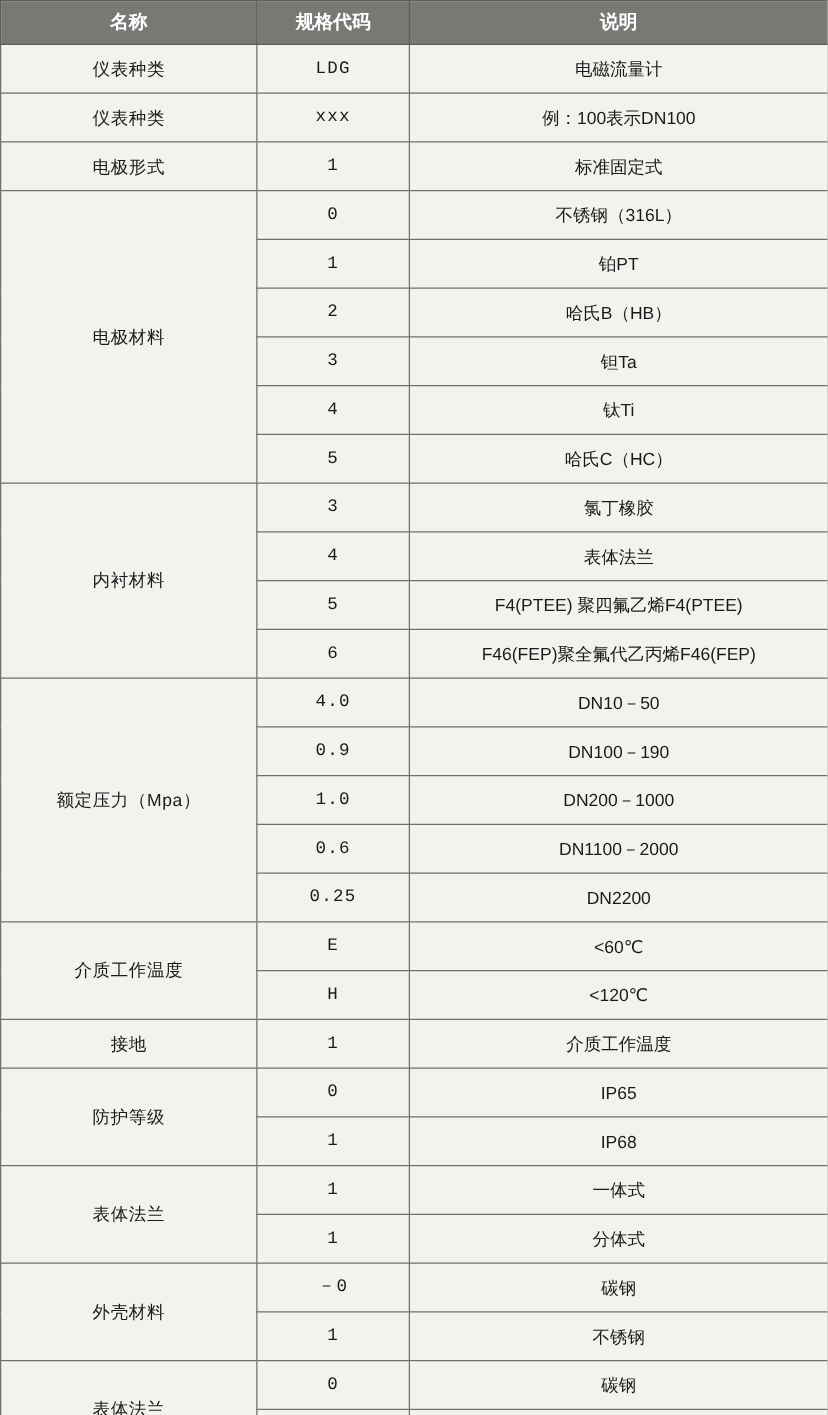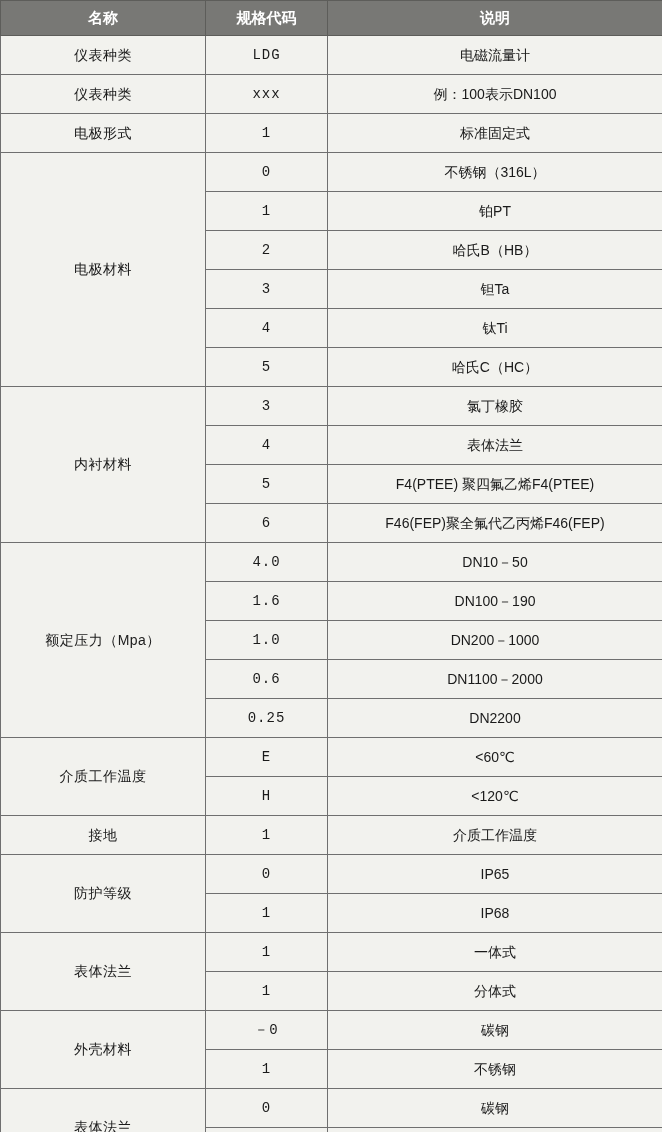--- a/index.html
+++ b/index.html
@@ -133,21 +133,21 @@
         <tr>
           <td class="code-cell tall">6</td>
           <td class="desc-cell tall">F46(FEP)聚全氟代乙丙烯F46(FEP)</td>
         </tr>
         <tr>
           <td class="name-cell" rowspan="5">额定压力（Mpa）</td>
           <td class="code-cell tall">4.0</td>
           <td class="desc-cell tall">DN10－50</td>
         </tr>
         <tr>
-          <td class="code-cell tall">1.6</td>
+          <td class="code-cell tall">0.9</td>
           <td class="desc-cell tall">DN100－190</td>
         </tr>
         <tr>
           <td class="code-cell tall">1.0</td>
           <td class="desc-cell tall">DN200－1000</td>
         </tr>
         <tr>
           <td class="code-cell tall">0.6</td>
           <td class="desc-cell tall">DN1100－2000</td>
         </tr>

